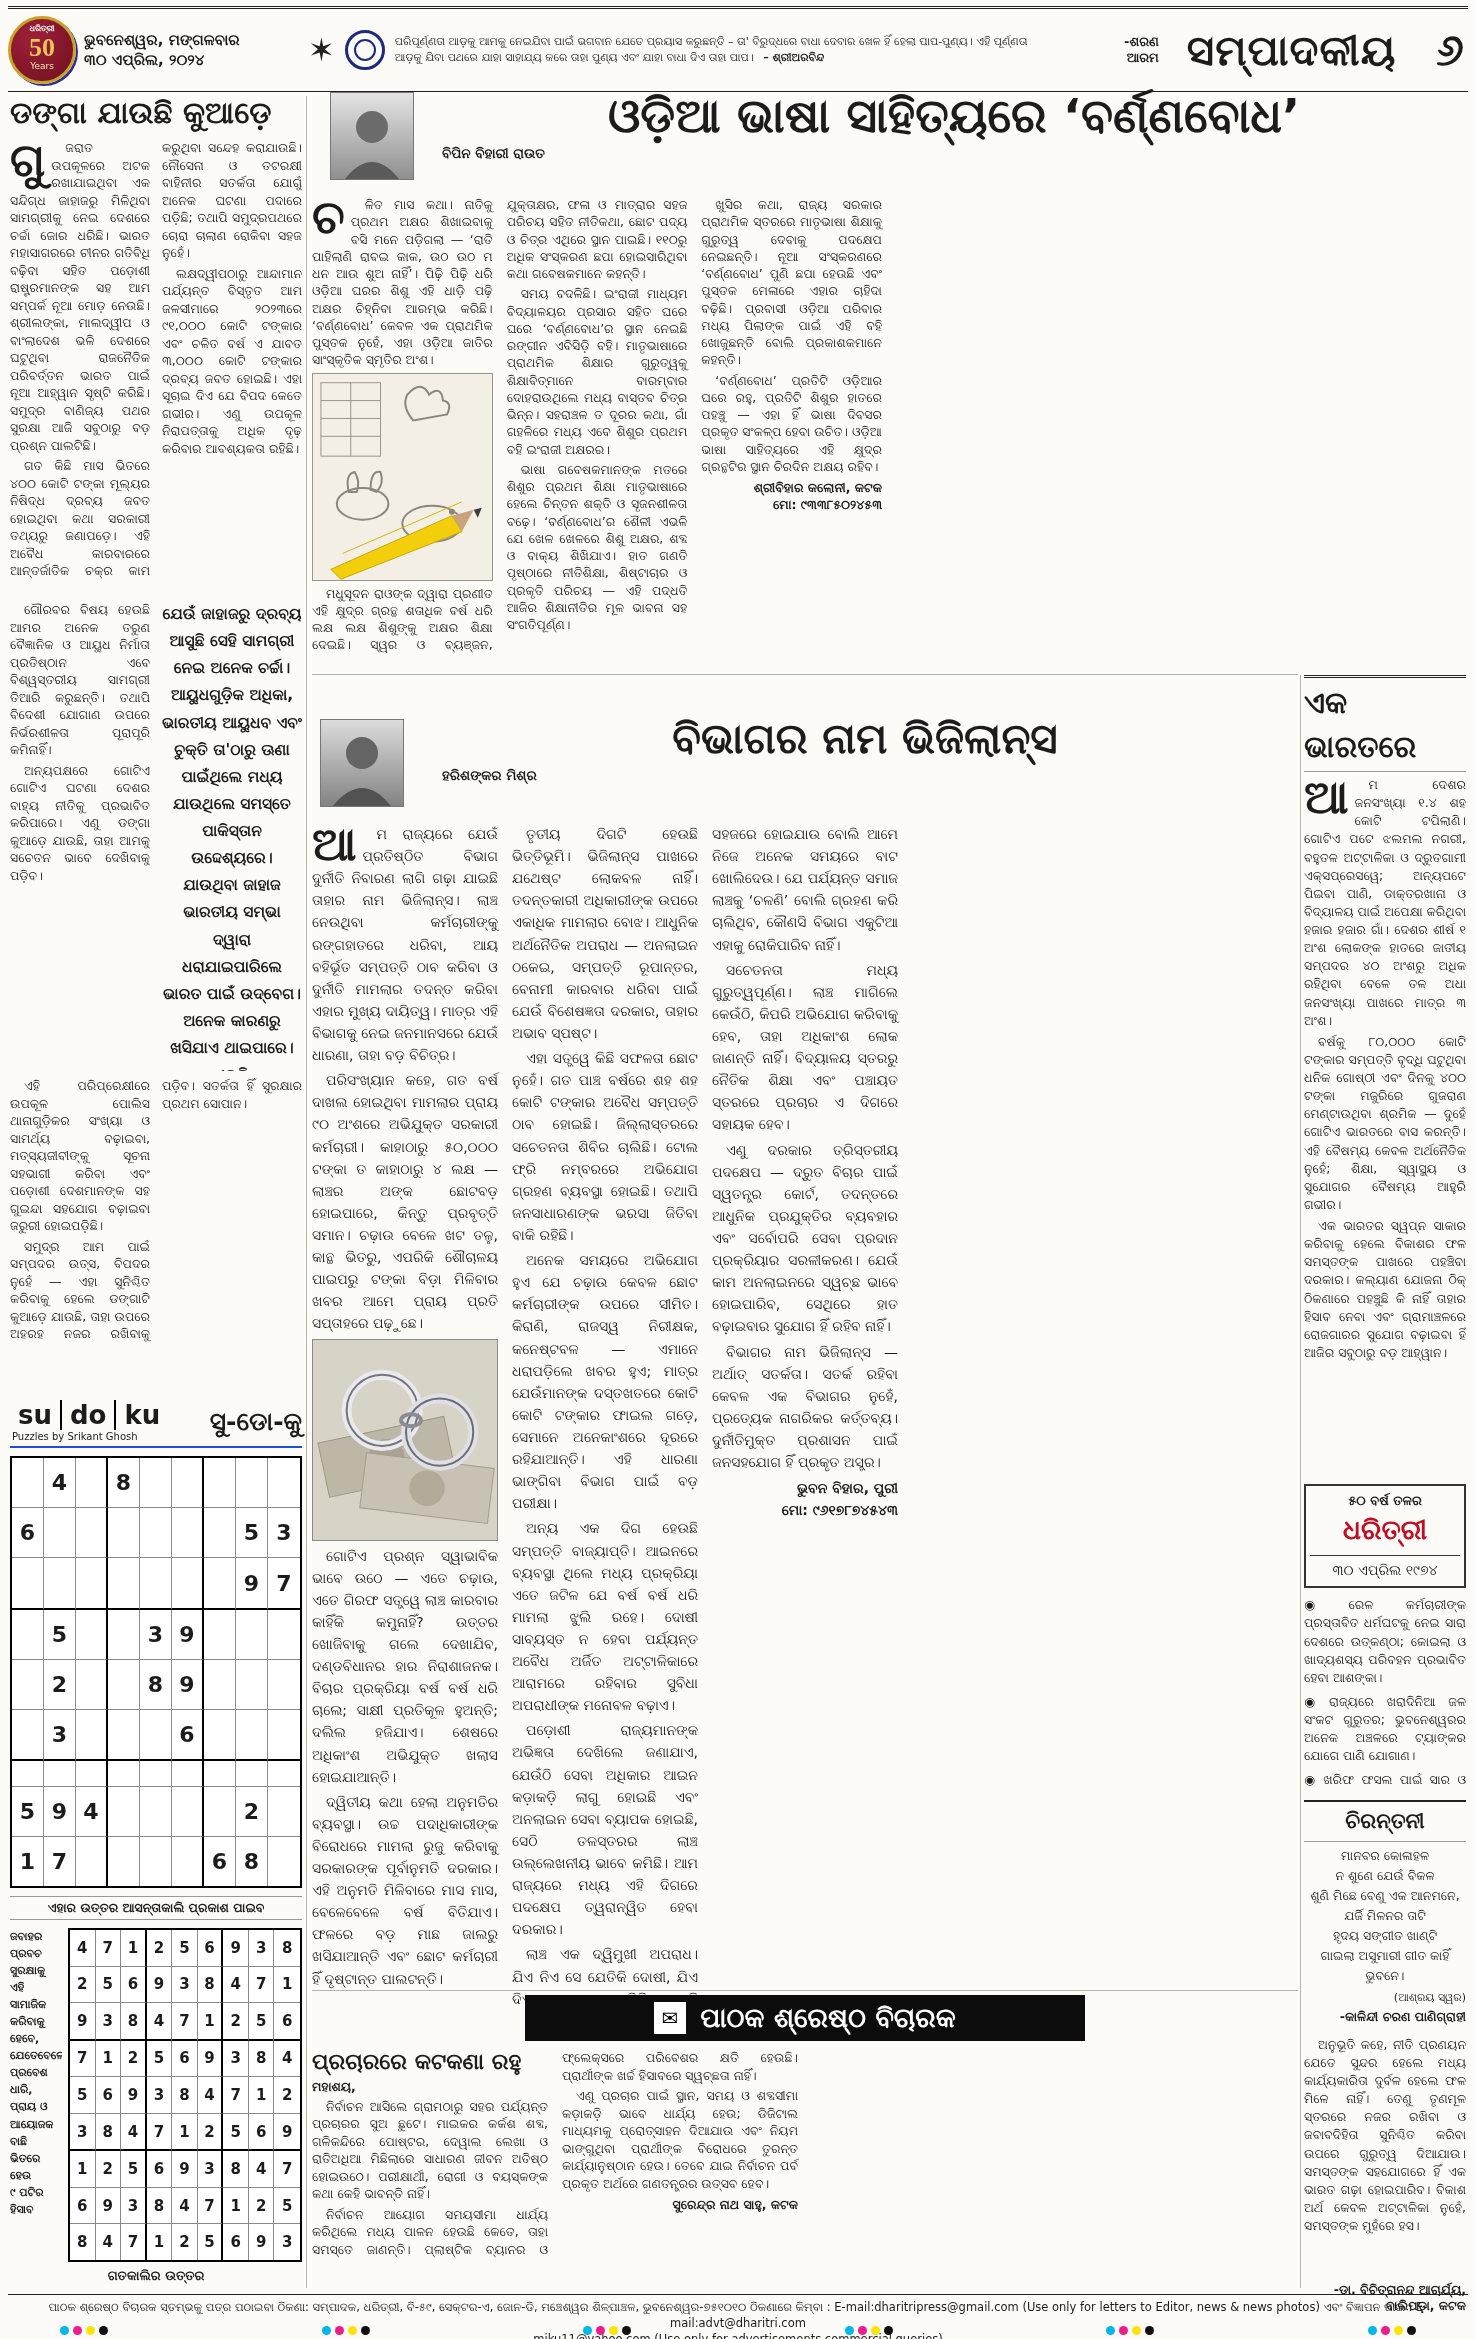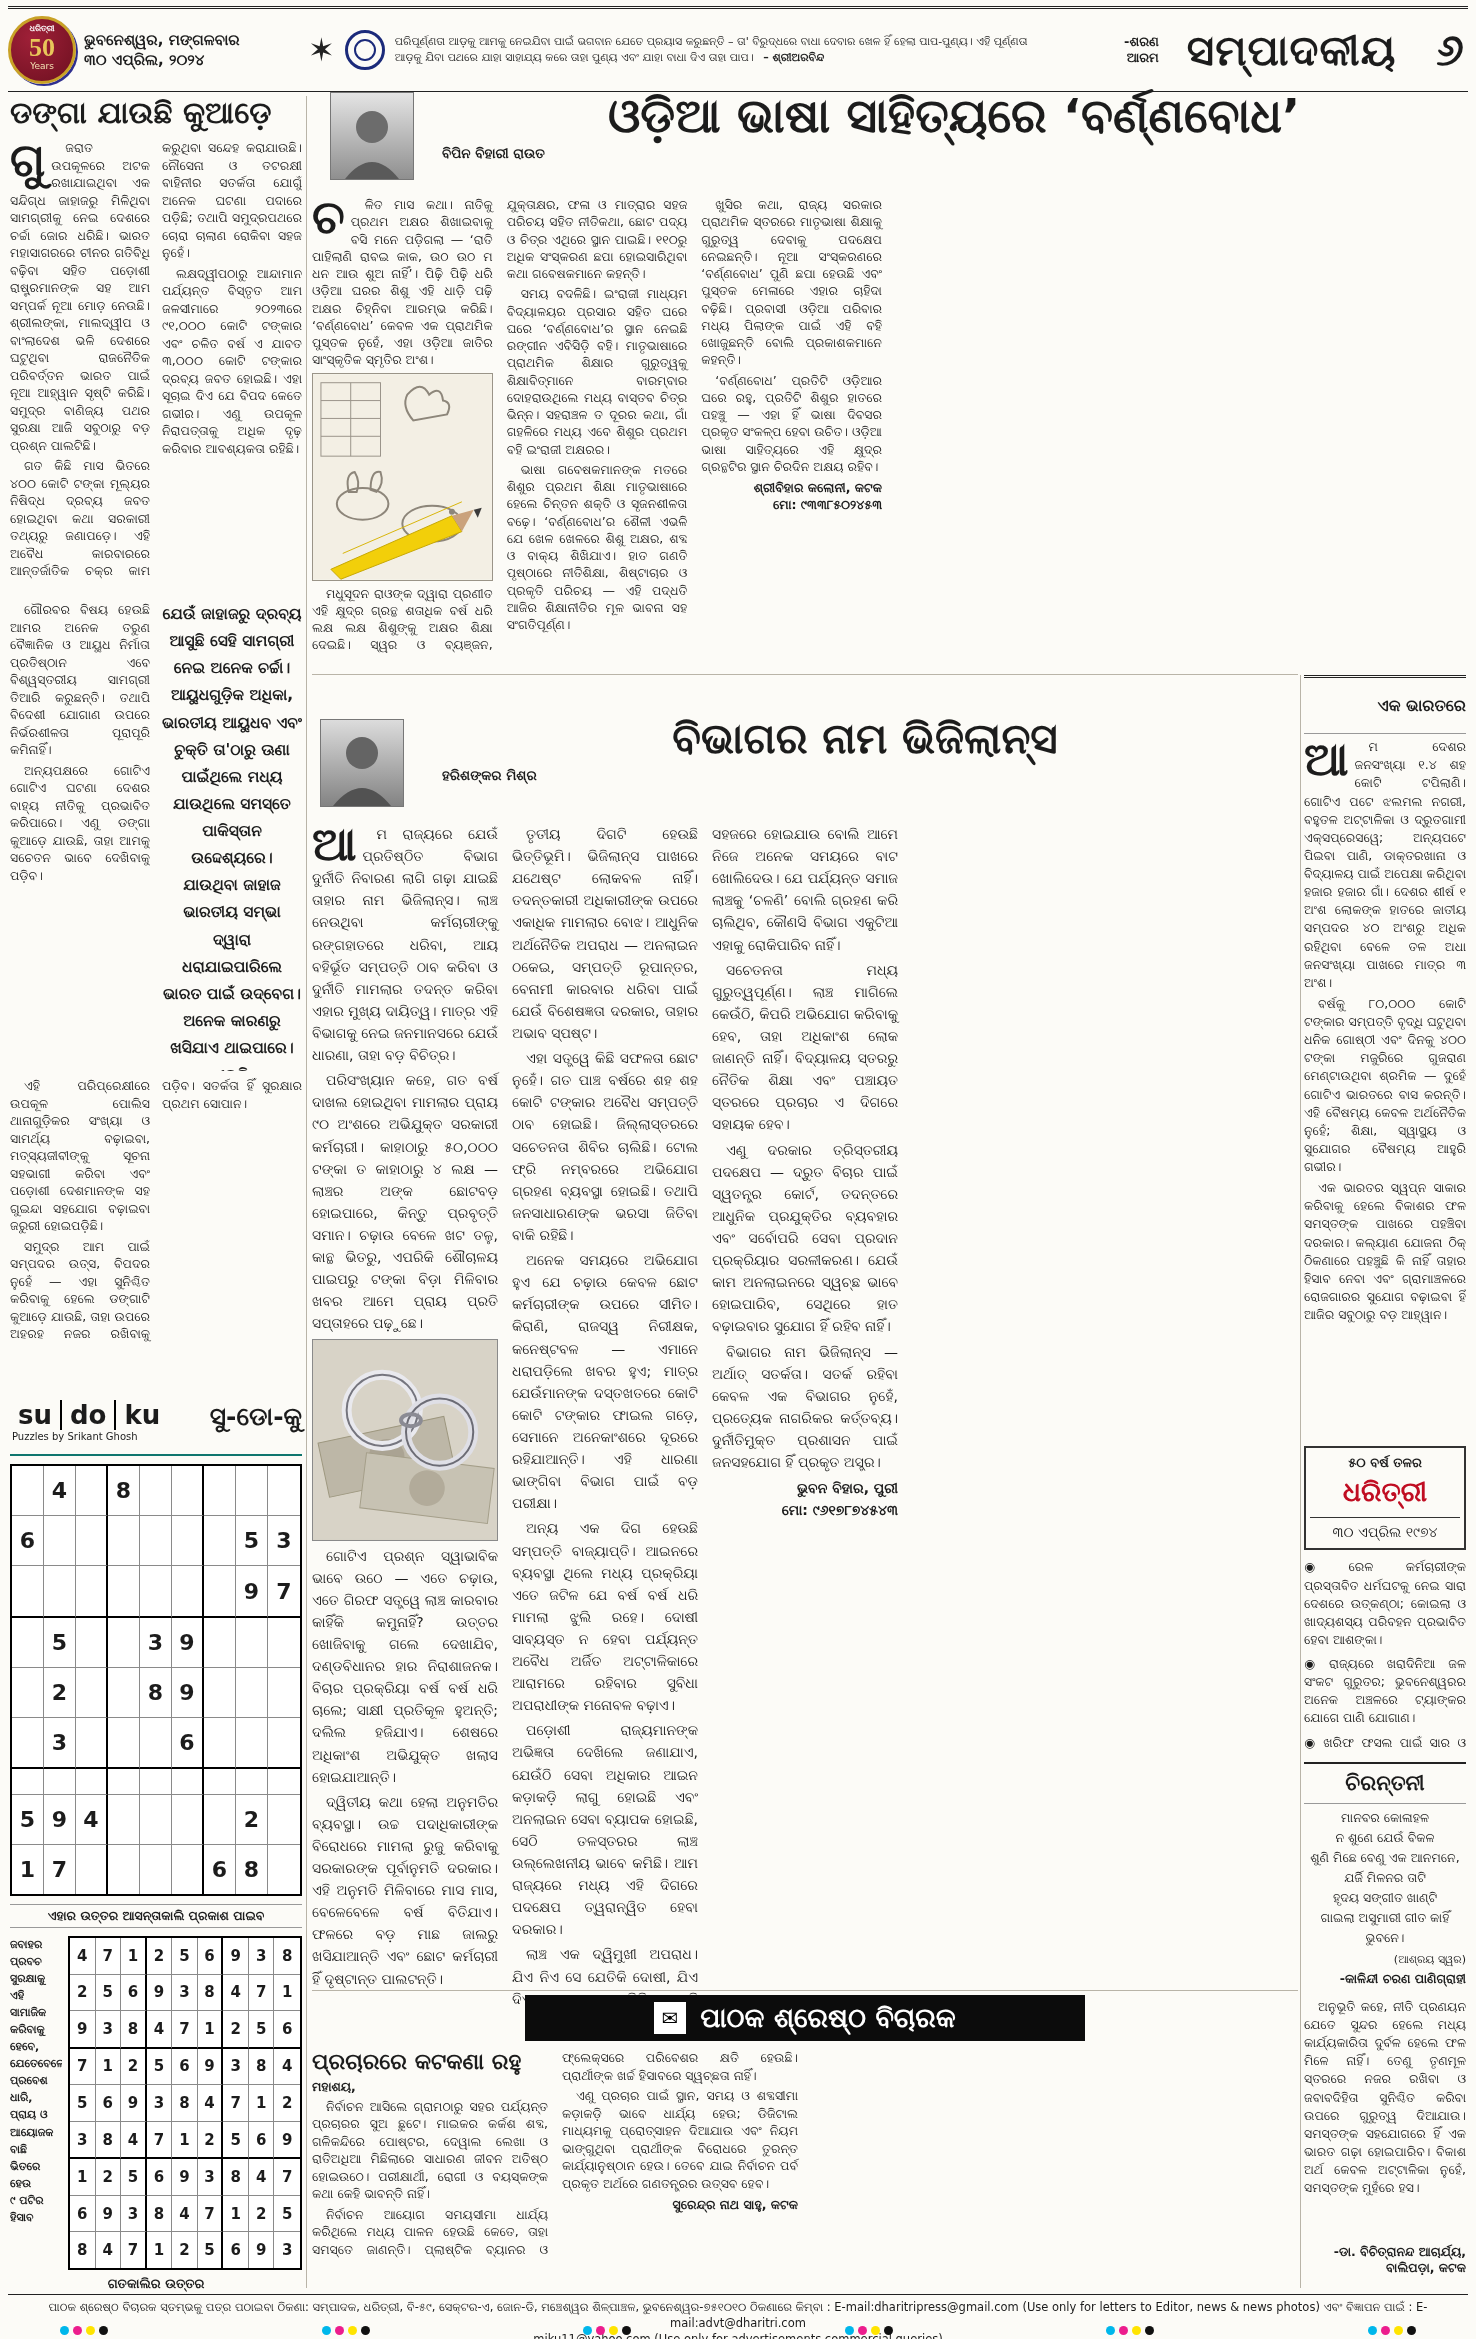--- a/index.html
+++ b/index.html
@@ -38,21 +38,21 @@
   .left-art{position:absolute;left:10px;top:96px;width:292px;}
   .left-art h1{margin:0 0 10px;font-size:30px;line-height:1.1;}
   .la-block{column-gap:12px;column-fill:auto;font-size:12.5px;line-height:1.4;overflow:hidden;}
   .la-a{column-count:2;height:456px;}
   .la-row{display:flex;gap:12px;height:470px;margin-top:6px;overflow:hidden;}
   .la-col{width:140px;font-size:12.5px;line-height:1.4;overflow:hidden;}
   .pullq{width:140px;font-size:15.5px;font-weight:bold;line-height:1.75;text-align:center;overflow:hidden;}
   .la-c{column-count:2;height:296px;margin-top:6px;}
   
   .sudoku{position:absolute;left:10px;top:1402px;width:292px;}
-  .sud-head{display:flex;align-items:flex-start;justify-content:space-between;border-bottom:2px solid #0f766e;padding-bottom:12px;}
+  .sud-head{display:flex;align-items:center;justify-content:space-between;border-bottom:2px solid #1d4ed8;padding-bottom:4px;}
   .sud-brand{font-size:26px;font-weight:bold;line-height:1;}
   .sud-brand span{padding:0 8px;}
   .sud-brand span + span{border-left:2px solid #000;}
   .sud-credit{font-size:10px;margin-top:3px;padding-left:2px;}
   .sud-title{font-size:25px;font-weight:bold;}
   .grid9{display:grid;grid-template-columns:repeat(9,1fr);border:2px solid #000;background:#fff;}
   .g-puzzle{margin-top:8px;height:428px;font-size:22px;}
   .g-sol{height:330px;font-size:15px;flex:1;}
   .grid9 .cell{border-right:1px solid #8a8a8a;border-bottom:1px solid #8a8a8a;
                display:flex;align-items:center;justify-content:center;font-weight:bold;}
@@ -89,22 +89,22 @@
           display:flex;align-items:center;justify-content:center;gap:14px;
           font-size:27px;font-weight:bold;}
   .banner .env{width:32px;height:32px;background:#fff;color:#000;display:flex;align-items:center;
                justify-content:center;font-size:20px;}
   .let-body{margin-top:8px;column-count:4;column-gap:14px;column-fill:auto;height:232px;
             font-size:12.5px;line-height:1.4;overflow:hidden;}
   .let-body h3{margin:0 0 4px;font-size:22px;line-height:1.15;}
   .salut{font-weight:bold;margin:0 0 2px;}
   
   .rail{position:absolute;left:1304px;top:675px;width:162px;height:1613px;font-size:12.5px;line-height:1.45;}
-  .rail-head{border-top:3px double #222;border-bottom:1px solid #999;padding:16px 0;
-             text-align:right;font-size:16px;font-weight:bold;}
+  .rail-head{border-top:3px double #222;border-bottom:1px solid #999;padding:3px 0;
+             text-align:left;font-size:30px;font-weight:bold;}
   .ekb-body{height:700px;overflow:hidden;margin-top:4px;}
   .fifty{border:2px solid #333;text-align:center;padding:6px 4px;margin-top:8px;}
   .fifty .f-label{font-size:13px;font-weight:bold;}
   .fifty .f-brand{font-size:27px;font-weight:bold;color:#c00d22;font-family:"Liberation Serif",serif;}
   .fifty .f-date{border-top:1px solid #333;margin-top:5px;padding-top:4px;font-weight:normal;font-size:14px;}
   .news-items{margin-top:8px;height:196px;overflow:hidden;}
   .news-item{margin-bottom:6px;text-align:justify;}
   .news-item:before{content:"◉";font-weight:bold;margin-right:5px;}
   .chir{margin-top:8px;border-top:2px solid #222;}
   .chir .c-title{text-align:center;font-size:21px;font-weight:bold;padding:4px 0;border-bottom:1px solid #999;}

